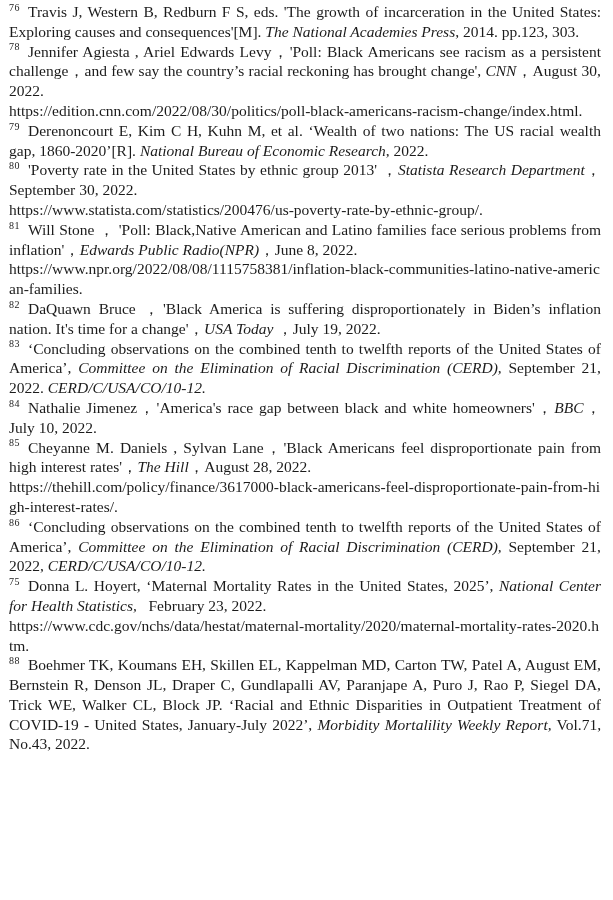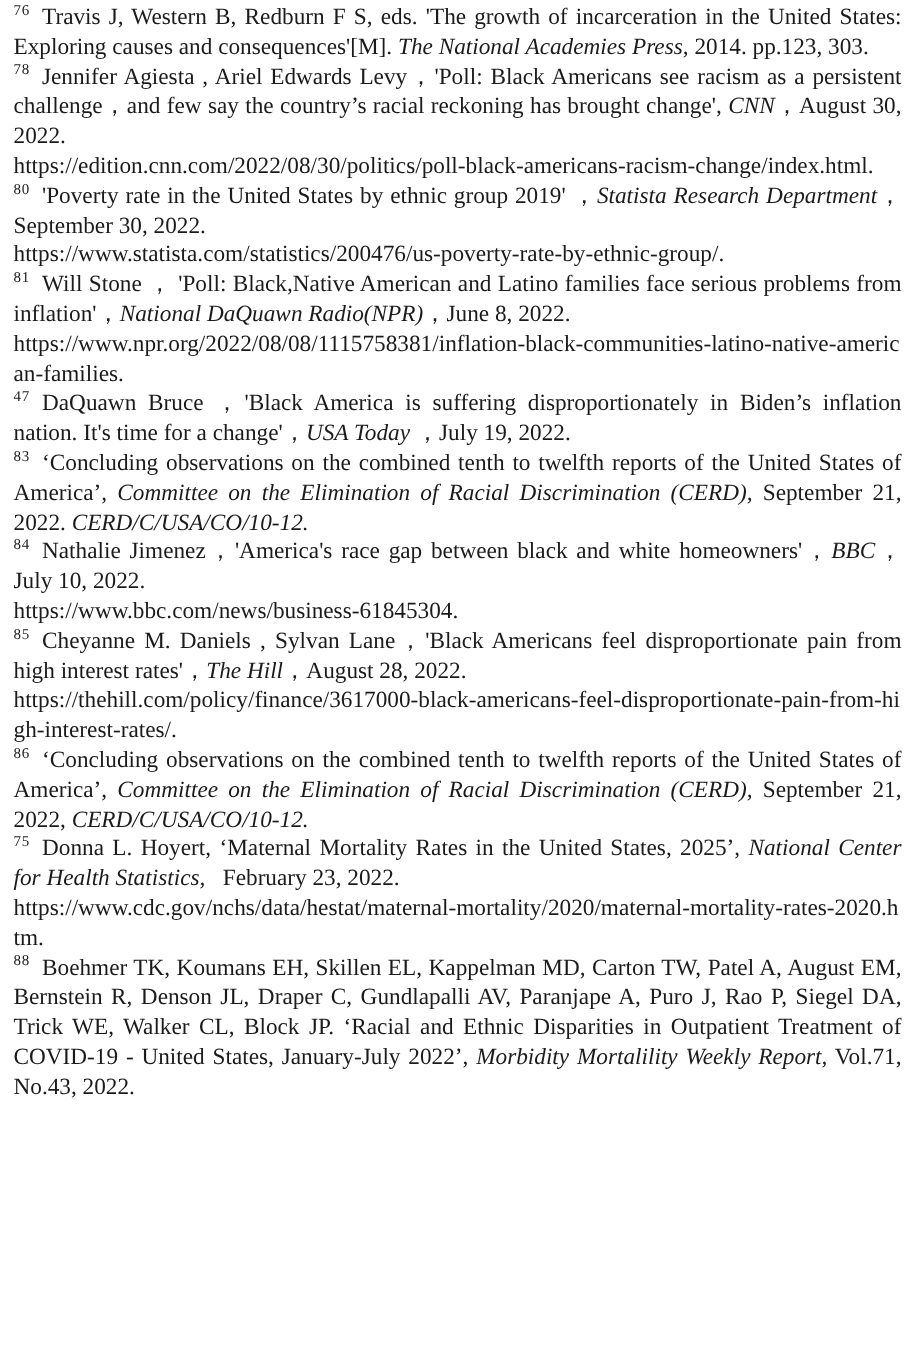--- a/index.html
+++ b/index.html
@@ -40,23 +40,24 @@
     font-style: italic;
   }
 </style>
 </head>
 <body>
 
 <div class="page">
   <div>
       <p class="footnote"><sup class="fn-num">76</sup><span>Travis J, Western B, Redburn F S, eds. 'The growth of incarceration in the United States: Exploring causes and consequences'[M]. </span><i>The National Academies Press</i><span>, 2014. pp.123, 303.</span></p>
       <p class="footnote"><sup class="fn-num">78</sup><span>Jennifer Agiesta , Ariel Edwards Levy，'Poll: Black Americans see racism as a persistent challenge，and few say the country’s racial reckoning has brought change', </span><i>CNN</i><span>，August 30, 2022.</span><br><span class="url">https://edition.cnn.com/2022/08/30/politics/poll-black-americans-racism-change/index.html.</span></p>
-      <p class="footnote"><sup class="fn-num">80</sup><span>'Poverty rate in the United States by ethnic group 2019' ，</span><i>Statista Research Department</i><span>，September 30, 2022.</span><br><span class="url">https://www.statista.com/statistics/200476/us-poverty-rate-by-ethnic-group/.</span></p>
-      <p class="footnote"><sup class="fn-num">81</sup><span>Will Stone ， 'Poll: Black,Native American and Latino families face serious problems from inflation'，</span><i>National DaQuawn Radio(NPR)</i><span>，June 8, 2022.</span><br><span class="url">https://www.npr.org/2022/08/08/1115758381/inflation-black-communities-latino-native-american-families.</span></p>
-      <p class="footnote"><sup class="fn-num">47</sup><span>DaQuawn Bruce ，'Black America is suffering disproportionately in Biden’s inflation nation. It's time for a change'，</span><i>USA Today</i><span> ，July 19, 2022.</span><br></p>
+      <p class="footnote"><sup class="fn-num">79</sup><span>Derenoncourt E, Kim C H, Kuhn M, et al. ‘Wealth of two nations: The US racial wealth gap, 1860-2020’[R]. </span><i>National Bureau of Economic Research</i><span>, 2022.</span></p>
+      <p class="footnote"><sup class="fn-num">80</sup><span>'Poverty rate in the United States by ethnic group 2013' ，</span><i>Statista Research Department</i><span>，September 30, 2022.</span><br><span class="url">https://www.statista.com/statistics/200476/us-poverty-rate-by-ethnic-group/.</span></p>
+      <p class="footnote"><sup class="fn-num">81</sup><span>Will Stone ， 'Poll: Black,Native American and Latino families face serious problems from inflation'，</span><i>Edwards Public Radio(NPR)</i><span>，June 8, 2022.</span><br><span class="url">https://www.npr.org/2022/08/08/1115758381/inflation-black-communities-latino-native-american-families.</span></p>
+      <p class="footnote"><sup class="fn-num">82</sup><span>DaQuawn Bruce ，'Black America is suffering disproportionately in Biden’s inflation nation. It's time for a change'，</span><i>USA Today</i><span> ，July 19, 2022.</span><br></p>
       <p class="footnote"><sup class="fn-num">83</sup><span>‘Concluding observations on the combined tenth to twelfth reports of the United States of America’, </span><i>Committee on the Elimination of Racial Discrimination (CERD),</i><span> September 21, 2022. </span><i>CERD/C/USA/CO/10-12.</i></p>
-      <p class="footnote"><sup class="fn-num">84</sup><span>Nathalie Jimenez，'America's race gap between black and white homeowners'，</span><i>BBC</i><span>，July 10, 2022.</span><br><span class="url">https://www.bbc.com/news/business-61845304.</span></p>
+      <p class="footnote"><sup class="fn-num">84</sup><span>Nathalie Jimenez，'America's race gap between black and white homeowners'，</span><i>BBC</i><span>，July 10, 2022.</span><br></p>
       <p class="footnote"><sup class="fn-num">85</sup><span>Cheyanne M. Daniels , Sylvan Lane，'Black Americans feel disproportionate pain from high interest rates'，</span><i>The Hill</i><span>，August 28, 2022.</span><br><span class="url">https://thehill.com/policy/finance/3617000-black-americans-feel-disproportionate-pain-from-high-interest-rates/.</span></p>
       <p class="footnote"><sup class="fn-num">86</sup><span>‘Concluding observations on the combined tenth to twelfth reports of the United States of America’, </span><i>Committee on the Elimination of Racial Discrimination (CERD),</i><span> September 21, 2022, </span><i>CERD/C/USA/CO/10-12.</i></p>
       <p class="footnote"><sup class="fn-num">75</sup><span>Donna L. Hoyert, ‘Maternal Mortality Rates in the United States, 2025’, </span><i>National Center for Health Statistics,</i><span>&nbsp;&nbsp; February 23, 2022.</span><br><span class="url">https://www.cdc.gov/nchs/data/hestat/maternal-mortality/2020/maternal-mortality-rates-2020.htm.</span></p>
       <p class="footnote"><sup class="fn-num">88</sup><span>Boehmer TK, Koumans EH, Skillen EL, Kappelman MD, Carton TW, Patel A, August EM, Bernstein R, Denson JL, Draper C, Gundlapalli AV, Paranjape A, Puro J, Rao P, Siegel DA, Trick WE, Walker CL, Block JP. ‘Racial and Ethnic Disparities in Outpatient Treatment of COVID-19 - United States, January-July 2022’, </span><i>Morbidity Mortalility Weekly Report,</i><span> Vol.71, No.43, 2022.</span></p>
     </div>
 </div>
 
 </body></html>

